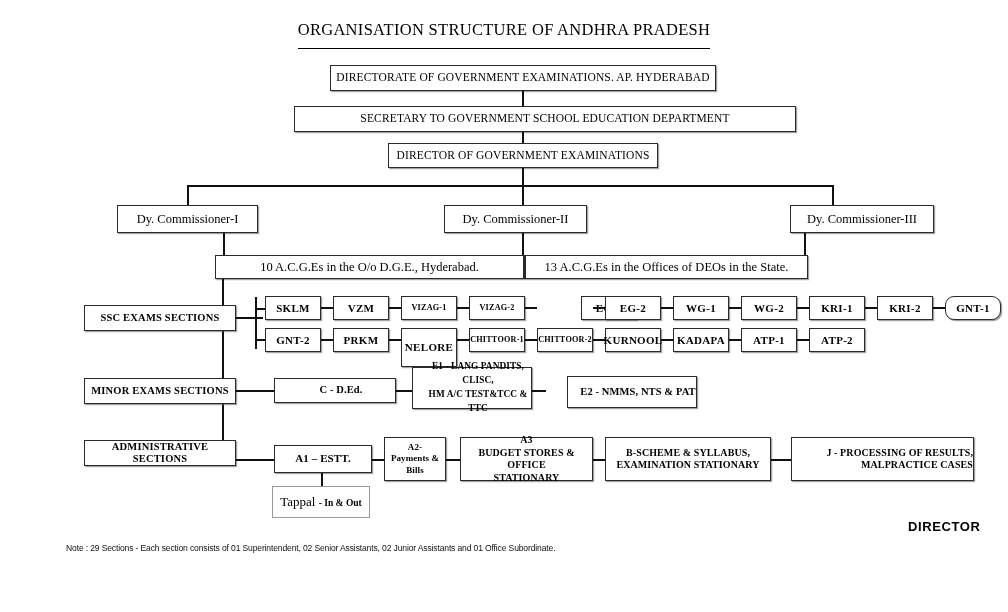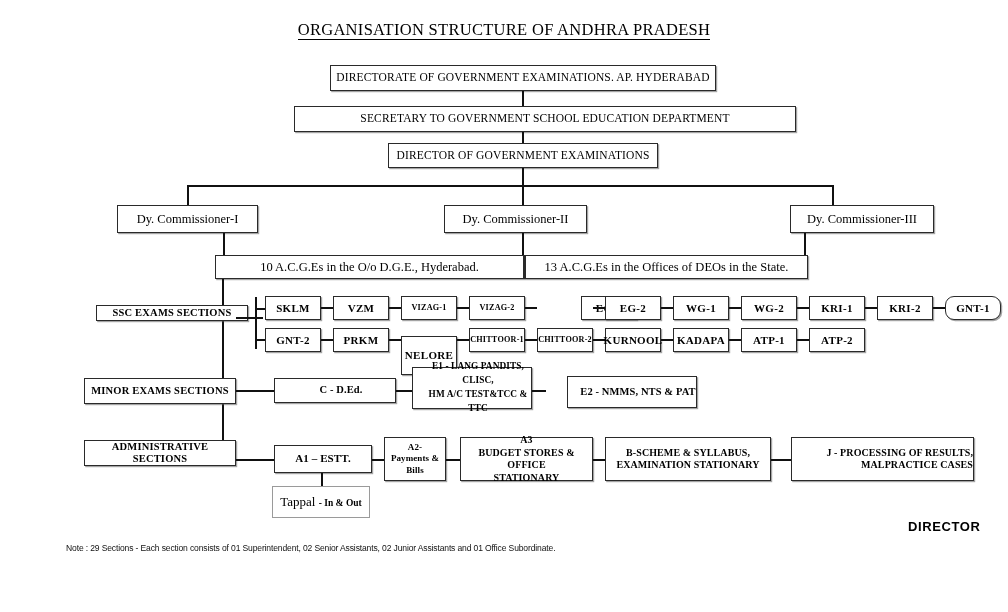--- a/index.html
+++ b/index.html
@@ -24,21 +24,21 @@
     width: 1008px;
     text-align: center;
     font-family: "Liberation Serif", "DejaVu Serif", serif;
     font-size: 16.5px;
     letter-spacing: 0.3px;
     color: #000;
     white-space: nowrap;
   }
   .chart-title span {
     border-bottom: 1.6px solid #000;
-    padding-bottom: 0;
+    padding-bottom: 9px;
   }
 
   
   .box {
     position: absolute;
     box-sizing: border-box;
     border: 1.3px solid #2a2a2a;
     background: #ffffff;
     display: flex;
     align-items: center;
@@ -171,21 +171,21 @@
 
   <div class="box acge-cell serif" style="left:215px; top:255px; width:310px; height:24px; border-right-width:2.2px;">
     <span>10 A.C.G.Es in the O/o D.G.E., Hyderabad.</span>
   </div>
   <div class="box acge-cell serif" style="left:525px; top:255px; width:283px; height:24px;">
     <span>13 A.C.G.Es  in the Offices of DEOs in the State.</span>
   </div>
 
   <div class="ln thick v" style="left:222px; top:279px; height:187px;"></div>
 
-  <div class="box sec-label" style="left:96px; top:305px; width:152px; height:16px;">
+  <div class="box sec-label" style="left:84px; top:305px; width:152px; height:26px;">
     <span>SSC EXAMS SECTIONS</span>
   </div>
   <div class="box sec-label" style="left:84px; top:378px; width:152px; height:26px;">
     <span>MINOR EXAMS SECTIONS</span>
   </div>
   <div class="box sec-label" style="left:84px; top:440px; width:152px; height:26px;">
     <span>ADMINISTRATIVE SECTIONS</span>
   </div>
 
   <div class="ln thick h" style="left:236px; top:317px; width:27px;"></div>
@@ -238,21 +238,21 @@
     </div>
 
   <div class="box dist-box" style="left:265px; top:328px; width:56px; height:24px;">
       <span>GNT-2</span>
     </div>
   <div class="ln h" style="left:321px; top:339px; width:12px;"></div>
   <div class="box dist-box" style="left:333px; top:328px; width:56px; height:24px;">
       <span>PRKM</span>
     </div>
   <div class="ln h" style="left:389px; top:339px; width:12px;"></div>
-  <div class="box dist-box" style="left:401px; top:336px; width:56px; height:39px;">
+  <div class="box dist-box" style="left:401px; top:328px; width:56px; height:39px;">
       <span>NELORE</span>
     </div>
   <div class="ln h" style="left:457px; top:339px; width:12px;"></div>
   <div class="box dist-box small" style="left:469px; top:328px; width:56px; height:24px;">
       <span>CHITTOOR-1</span>
     </div>
   <div class="ln h" style="left:525px; top:339px; width:12px;"></div>
   <div class="box dist-box small" style="left:537px; top:328px; width:56px; height:24px;">
       <span>CHITTOOR-2</span>
     </div>

